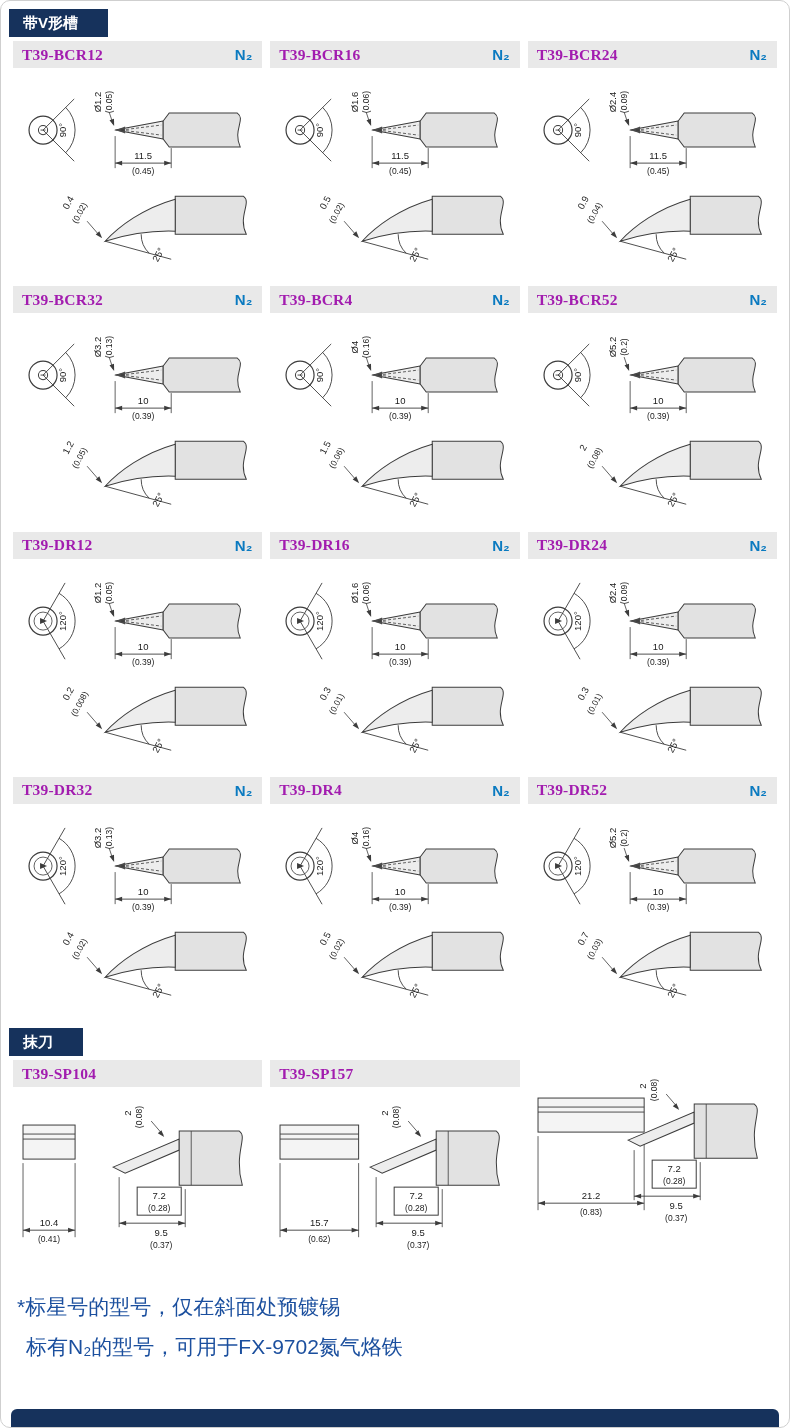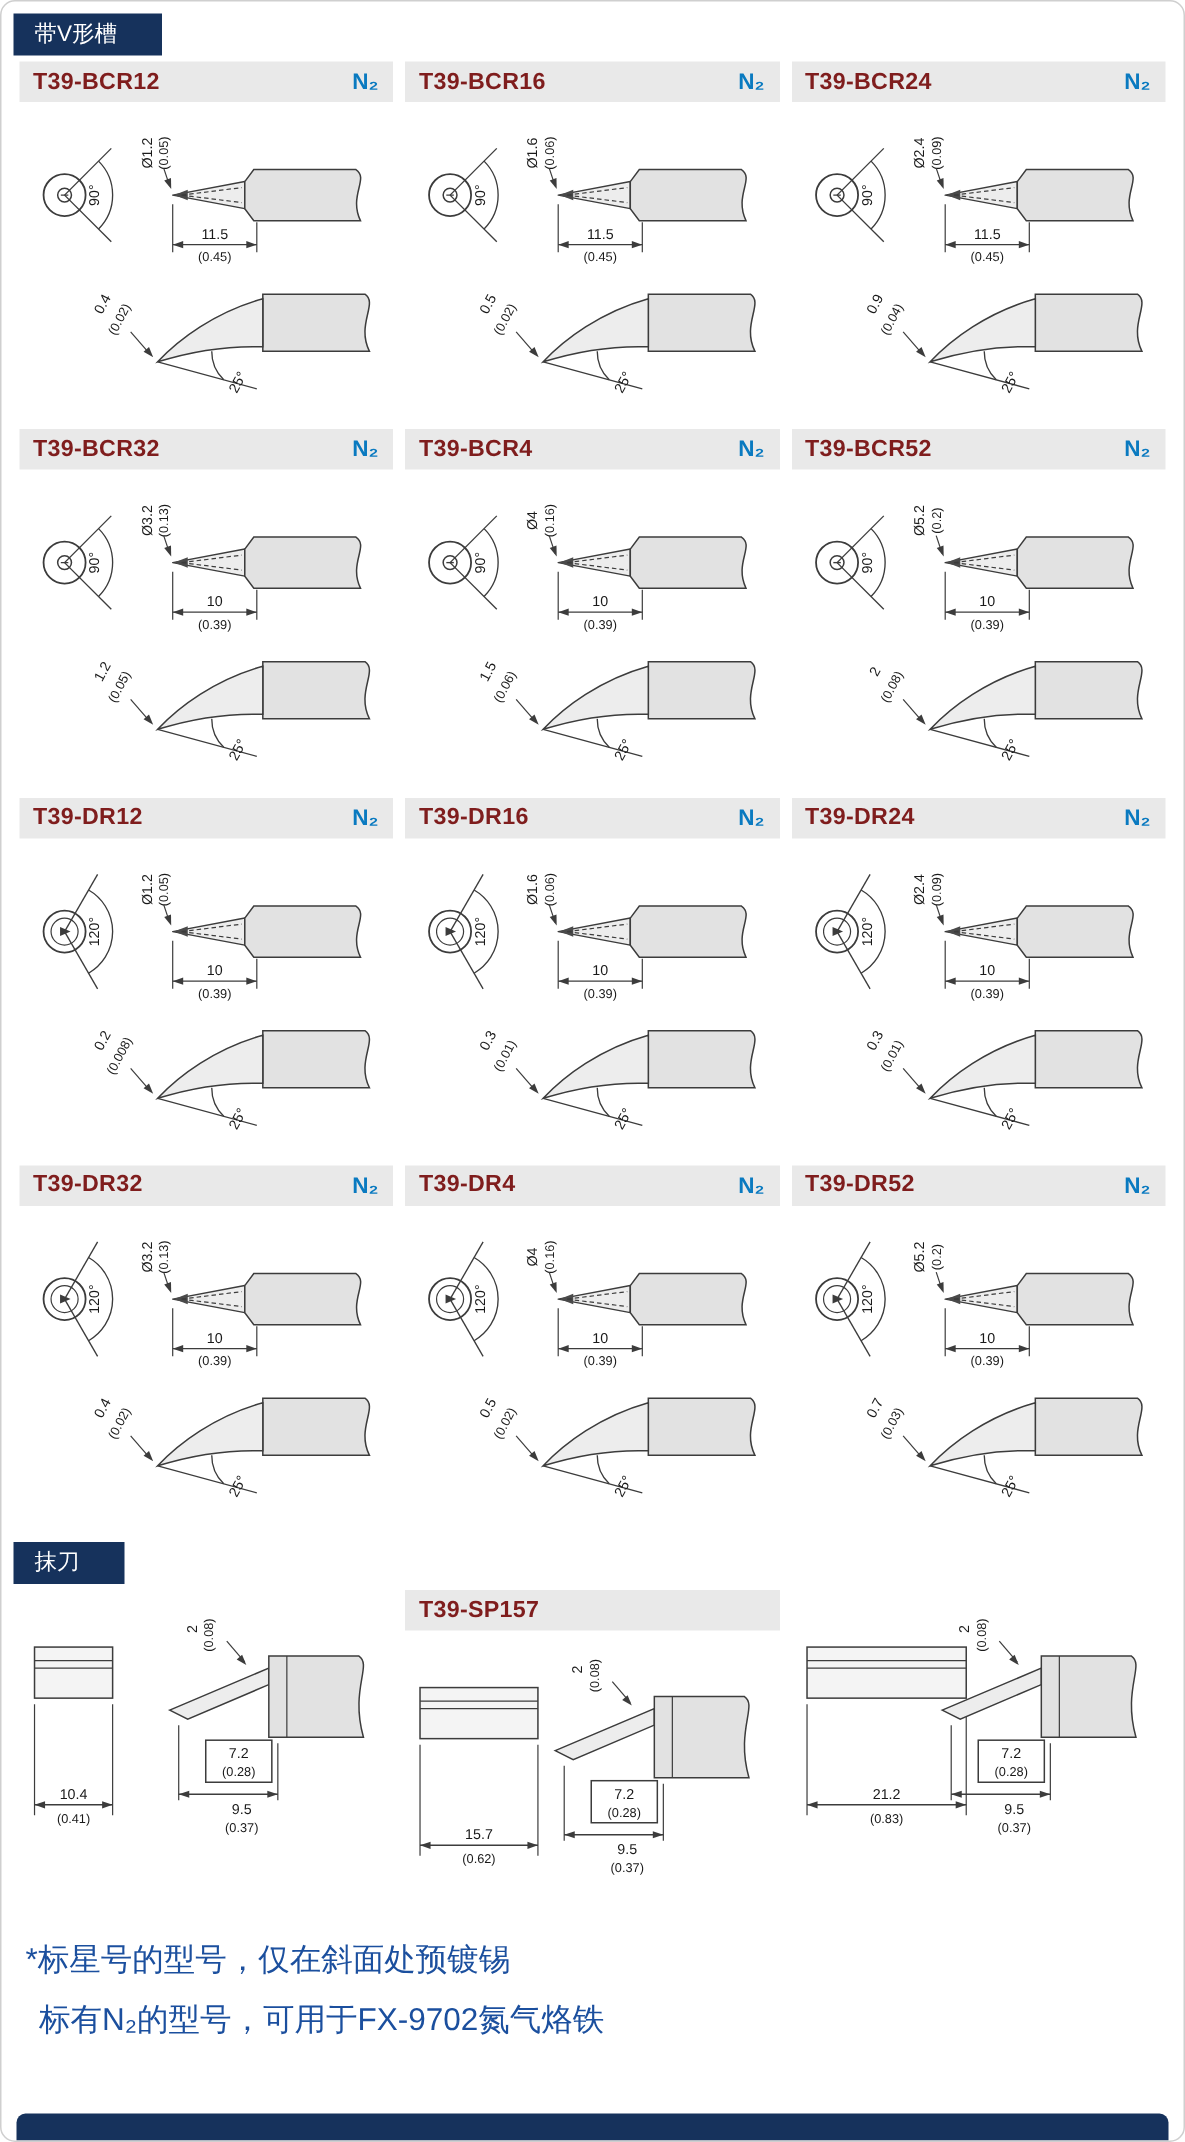--- a/index.html
+++ b/index.html
@@ -1,22 +1,22 @@
 <!DOCTYPE html>
 <html><head>
 <meta charset="utf-8">
 <style>
   html,body{margin:0;padding:0;background:#fff;}
   body{width:790px;height:1428px;overflow:hidden;font-family:"Liberation Sans",sans-serif;}
   .page{position:relative;width:790px;height:1428px;box-sizing:border-box;border:1px solid #cfcfcf;border-radius:10px;background:#fff;overflow:hidden;}
-  .badge{display:inline-block;background:#16325c;color:#ffffff;font-weight:normal;font-size:15px;line-height:16px;padding:6px 30px 6px 14px;margin:8px 0 2px 8px;}
+  .badge{display:inline-block;background:#16325c;color:#ffffff;font-weight:bold;font-size:15px;line-height:16px;padding:6px 30px 6px 14px;margin:8px 0 2px 8px;}
   .grid{display:grid;grid-template-columns:repeat(3,1fr);column-gap:8px;row-gap:6px;padding:2px 12px 4px 12px;}
   .cell{background:#fff;}
   .cell-header{display:flex;justify-content:space-between;align-items:center;background:#e9e9e9;height:27px;padding:0 10px 0 9px;}
-  .model{font-weight:bold;font-size:15.5px;color:#7f1d1d;letter-spacing:.2px;}
+  .model{font-weight:bold;font-size:15.5px;color:#a21caf;letter-spacing:.2px;font-family:Liberation Serif, serif;}
   .n2{color:#0a7ac0;font-weight:bold;font-size:15px;}
   svg.drawing{display:block;width:100%;height:auto;}
   .footnotes{padding:14px 0 0 16px;}
   .footnote{color:#1b4f9e;font-weight:normal;font-size:21px;line-height:40px;}
   .footnote.indent{padding-left:9px;}
   .bottom-bar{position:absolute;left:10px;right:10px;bottom:0;height:18px;background:#16325c;border-radius:6px 6px 0 0;}
 </style>
 </head>
 <body>
 
@@ -500,20 +500,23 @@
           <path d="M89 170 L86.21888978960109 163.14249126886335 L82.5962838045318 166.2915746080178 Z" fill="#3c3c3c"></path>
           <line x1="92" y1="173" x2="158" y2="191" stroke="#3c3c3c" stroke-width="0.9"></line>
           <path d="M136 185 A26 26 0 0 1 128 166" fill="none" stroke="#3c3c3c" stroke-width="0.9"></path>
           <text x="148" y="188" font-size="9.5" fill="#1a1a1a" text-anchor="middle" transform="rotate(-62 148 188)">25°</text>
         </svg>
       </div>
     </div>
   <div class="badge">抹刀</div>
   <div class="grid" id="grid-1">
       <div class="cell">
+        <div class="cell-header">
+          <span class="model">T39-SP104</span>
+        </div>
         <svg viewBox="0 0 249 182" class="drawing" font-family="&quot;Liberation Sans&quot;, sans-serif">
           <rect x="10" y="38" width="52" height="34" fill="#f4f4f4" stroke="#3c3c3c"></rect>
           <line x1="10" y1="47" x2="62" y2="47" stroke="#3c3c3c" stroke-width="0.9"></line>
           <line x1="10" y1="52" x2="62" y2="52" stroke="#3c3c3c" stroke-width="0.9"></line>
           <line x1="10" y1="76" x2="10" y2="150" stroke="#3c3c3c" stroke-width="0.8"></line>
           <line x1="62" y1="76" x2="62" y2="150" stroke="#3c3c3c" stroke-width="0.8"></line>
           <line x1="10" y1="143" x2="62" y2="143" stroke="#3c3c3c" stroke-width="0.9"></line>
           <path d="M10 143 L17 145.4 L17 140.6 Z" fill="#3c3c3c"></path>
           <path d="M62 143 L55 140.6 L55 145.4 Z" fill="#3c3c3c"></path>
           <text x="36" y="139" font-size="9.5" fill="#1a1a1a" text-anchor="middle">10.4</text>

